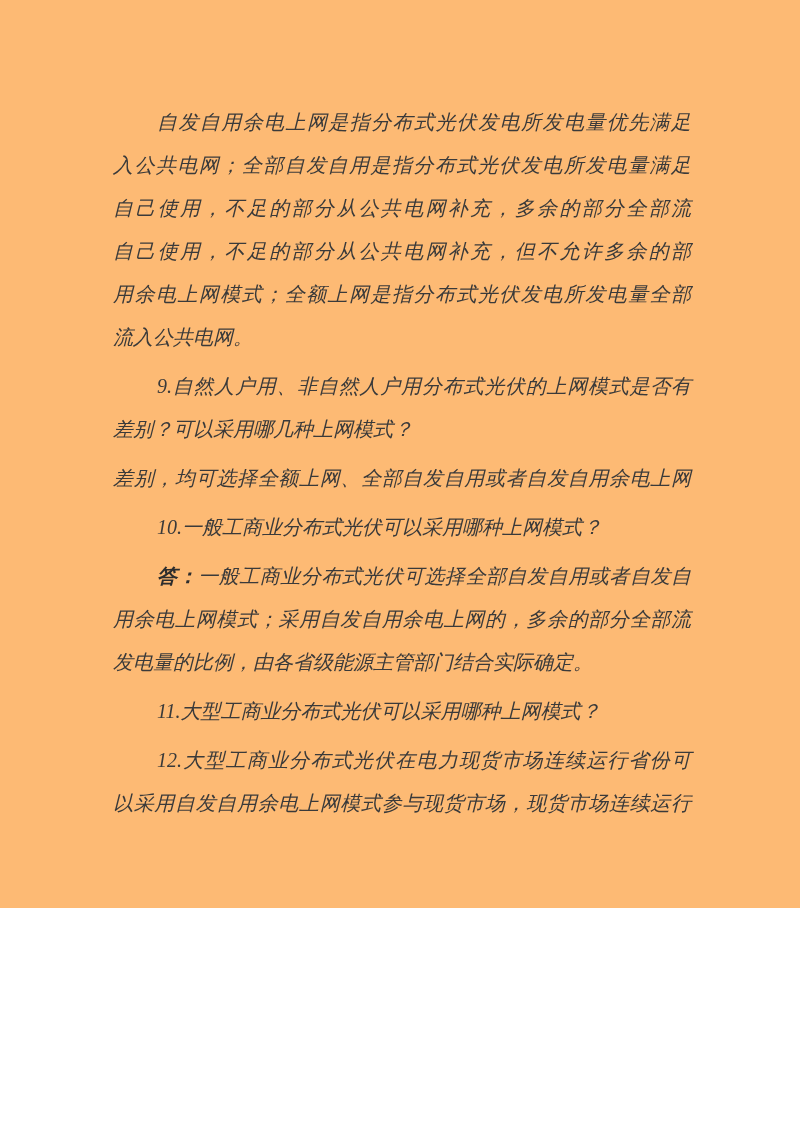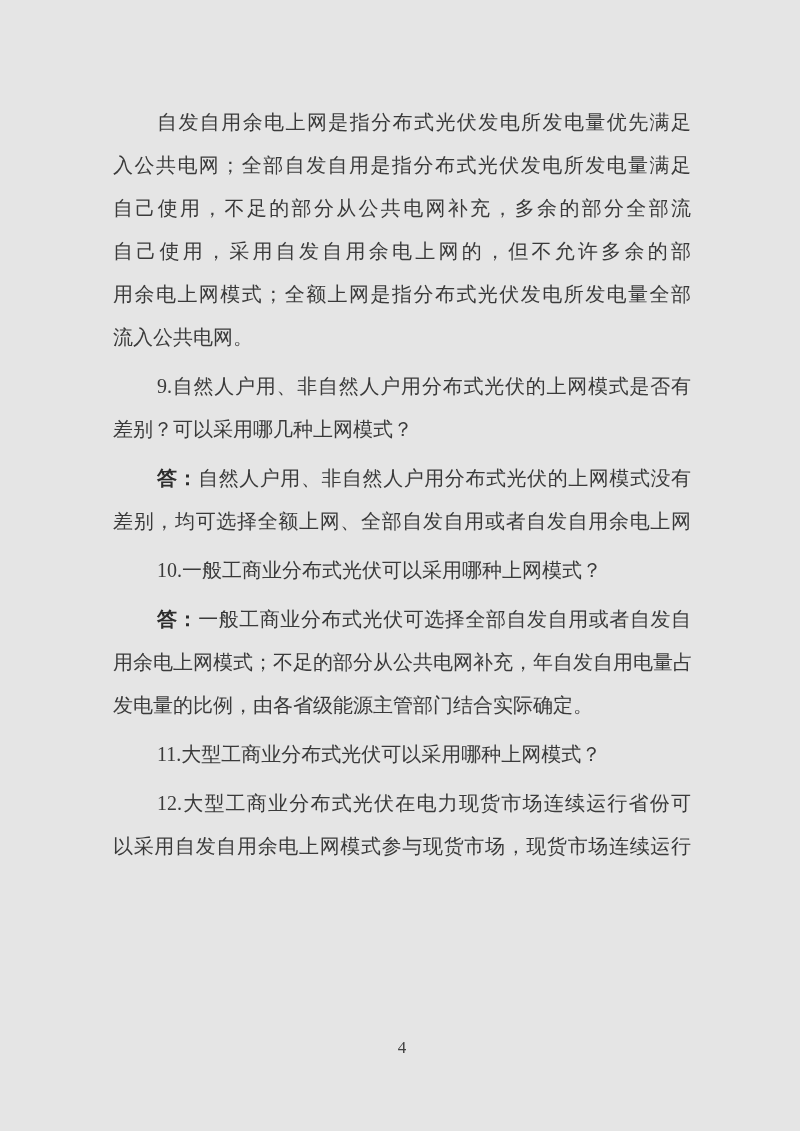--- a/index.html
+++ b/index.html
@@ -3,25 +3,26 @@
 <meta charset="utf-8">
 <style>
   html, body {
     margin: 0;
     padding: 0;
     background: #ffffff;
   }
   .page {
     position: relative;
     width: 800px;
-    height: 1131px;
-    background: #e5e5e5;
+    height: 908px;
+    background: #fdba74;
     font-family: "Liberation Serif", "DejaVu Serif", serif;
     color: #3a3a3a;
     overflow: hidden;
+    font-style: italic;
   }
   .text-area {
     position: absolute;
     left: 113px;
     top: 101px;
     width: 578px;
   }
   .para {
     margin: 0 0 6px 0;
   }
@@ -58,38 +59,37 @@
 </style>
 </head>
 <body>
 
 <div class="page">
   <div class="text-area">
       <div class="para">
         <div class="line first">自发自用余电上网是指分布式光伏发电所发电量优先满足</div>
         <div class="line">入公共电网；全部自发自用是指分布式光伏发电所发电量满足</div>
         <div class="line">自己使用，不足的部分从公共电网补充，多余的部分全部流</div>
-        <div class="line">自己使用，采用自发自用余电上网的，但不允许多余的部</div>
+        <div class="line">自己使用，不足的部分从公共电网补充，但不允许多余的部</div>
         <div class="line">用余电上网模式；全额上网是指分布式光伏发电所发电量全部</div>
         <div class="line no-just">流入公共电网。</div>
       </div>
       <div class="para">
         <div class="line first">9.自然人户用、非自然人户用分布式光伏的上网模式是否有</div>
         <div class="line no-just">差别？可以采用哪几种上网模式？</div>
       </div>
       <div class="para">
-        <div class="line first"><span class="answer-prefix">答：</span>自然人户用、非自然人户用分布式光伏的上网模式没有</div>
         <div class="line">差别，均可选择全额上网、全部自发自用或者自发自用余电上网</div>
       </div>
       <div class="para">
         <div class="line first no-just">10.一般工商业分布式光伏可以采用哪种上网模式？</div>
       </div>
       <div class="para">
         <div class="line first"><span class="answer-prefix">答：</span>一般工商业分布式光伏可选择全部自发自用或者自发自</div>
-        <div class="line">用余电上网模式；不足的部分从公共电网补充，年自发自用电量占</div>
+        <div class="line">用余电上网模式；采用自发自用余电上网的，多余的部分全部流</div>
         <div class="line no-just">发电量的比例，由各省级能源主管部门结合实际确定。</div>
       </div>
       <div class="para">
         <div class="line first no-just">11.大型工商业分布式光伏可以采用哪种上网模式？</div>
       </div>
       <div class="para">
         <div class="line first">12.大型工商业分布式光伏在电力现货市场连续运行省份可</div>
         <div class="line">以采用自发自用余电上网模式参与现货市场，现货市场连续运行</div>
       </div>
     </div>

